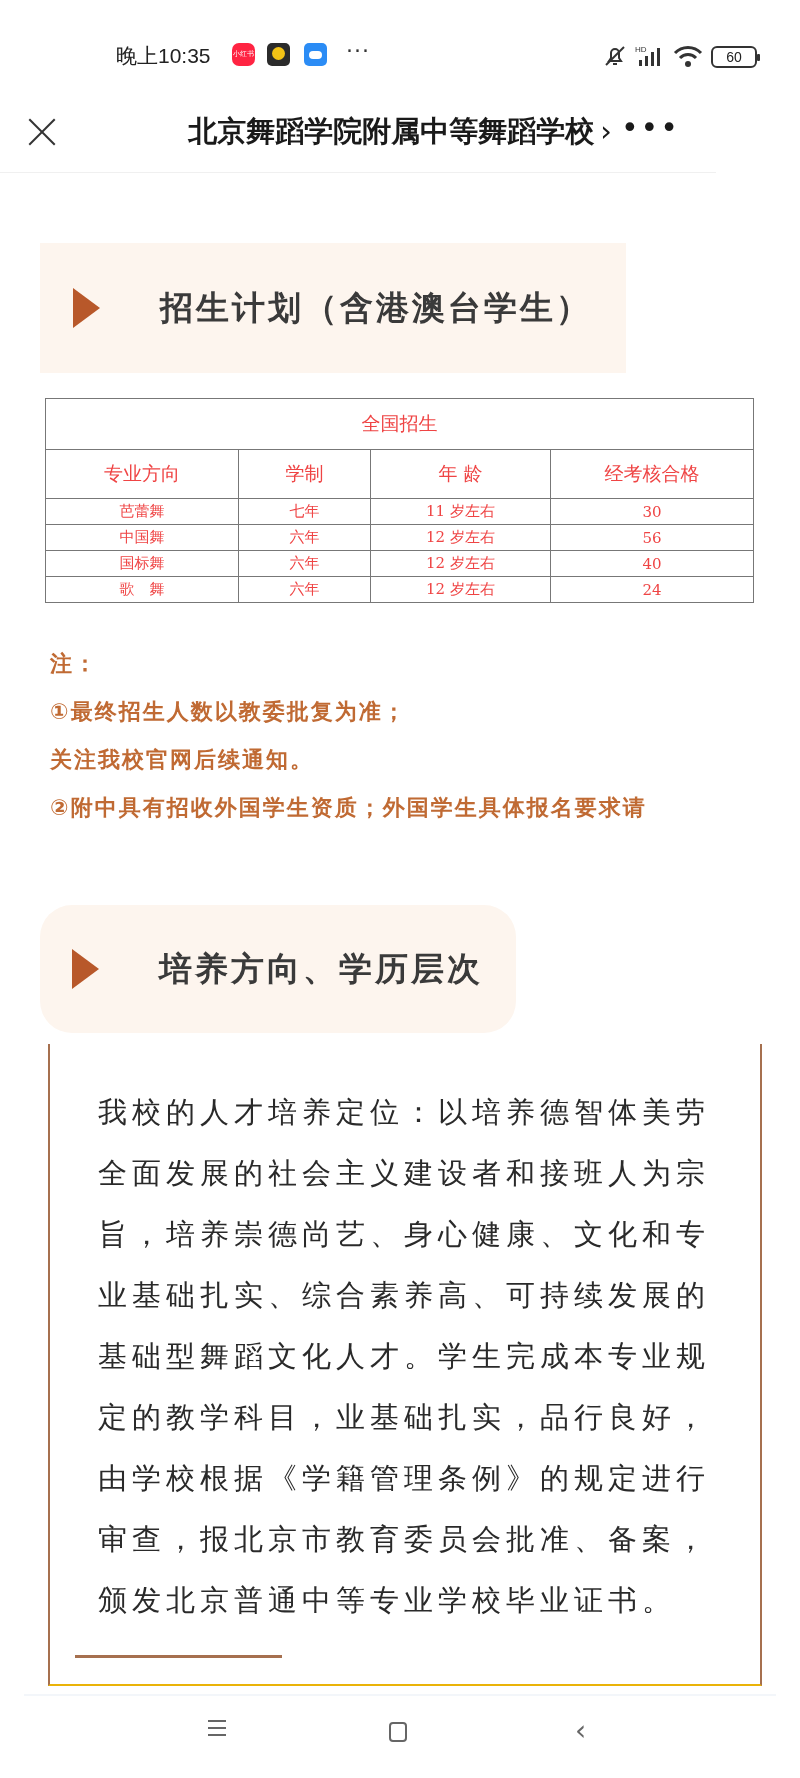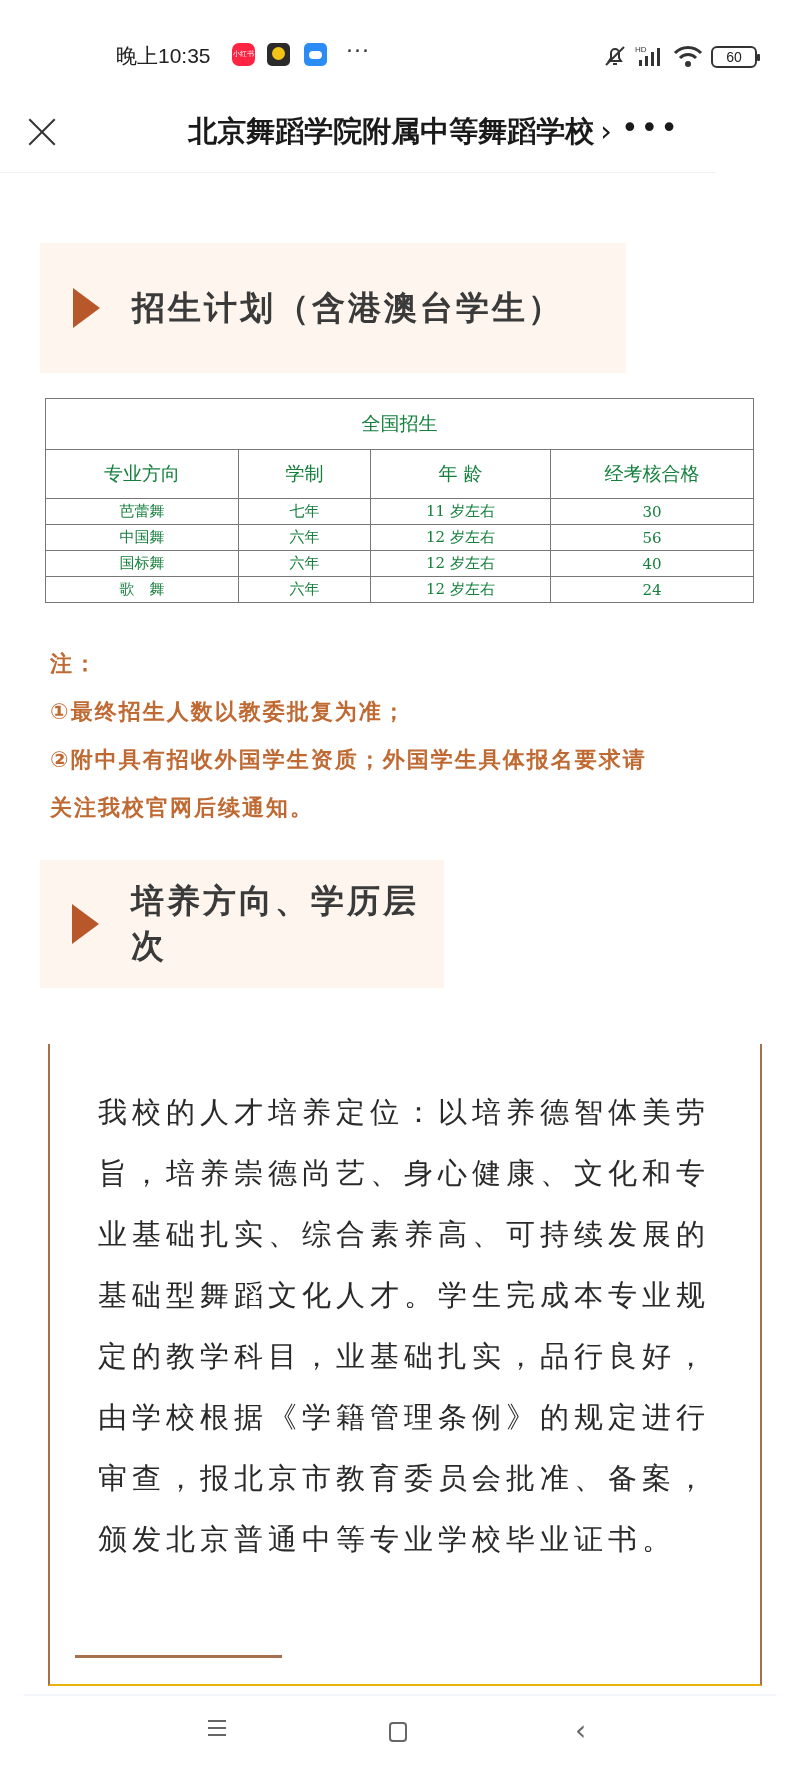--- a/index.html
+++ b/index.html
@@ -26,24 +26,24 @@
   .nav-close::before, .nav-close::after { content:""; position:absolute; left:19px; top:2px; width:2px; height:36px; background:#333; }
   .nav-close::before { transform: rotate(45deg); }
   .nav-close::after { transform: rotate(-45deg); }
   .nav-title { position: absolute; left: 0; width: 800px; top: 12px; text-align: center; font-size: 29px; font-weight: bold; color: #1a1a1a; }
   .nav-title .chev { font-weight: normal; margin-left: 6px; }
   .nav-more { position: absolute; right: 36px; top: 10px; font-size: 30px; color: #1a1a1a; letter-spacing: 2px; }
 
   
   .sec-header { position: absolute; background: #fdf5ee; display: flex; align-items: center; }
   .sec-header .tri { width: 0; height: 0; border-top: 20px solid transparent; border-bottom: 20px solid transparent; border-left: 27px solid #b8582a; margin-left: 33px; margin-right: 32px; }
-  .sec-header .title { font-size: 33px; font-weight: bold; color: #3a3a3a; letter-spacing: 3px; }
+  .sec-header .title { font-size: 33px; font-weight: bold; color: #3a3a3a; letter-spacing: 3px; margin-left: 28px; }
 
   
-  .plan-table { position: absolute; left: 45px; top: 398px; width: 709px; border-collapse: collapse; font-family: "DejaVu Serif", "Liberation Serif", serif; color: #15803d; }
+  .plan-table { position: absolute; left: 45px; top: 398px; width: 709px; border-collapse: collapse; font-family: "DejaVu Serif", "Liberation Serif", serif; color: #ef4444; }
   .plan-table td, .plan-table th { border: 1px solid #777; text-align: center; font-weight: normal; }
   .plan-table .caption td { height: 51px; font-size: 19px; }
   .plan-table .head th { height: 49px; font-size: 19px; }
   .plan-table .row td { height: 26px; font-size: 15px; }
 
   
   .notes { position: absolute; left: 50px; top: 640px; color: #c06a33; font-size: 22px; font-weight: bold; letter-spacing: 2px; }
   .notes p { height: 48px; line-height: 48px; }
 
   
@@ -138,32 +138,33 @@
     <td>六年</td>
     <td>12 岁左右</td>
     <td>24</td>
   </tr>
 </tbody>
   </table>
 
 <div class="notes">
   <p>注：</p>
   <p>①最终招生人数以教委批复为准；</p>
+  <p>关注我校官网后续通知。</p>
   <p>②附中具有招收外国学生资质；外国学生具体报名要求请</p>
-  <p>关注我校官网后续通知。</p>
 </div>
 
-<div class="sec-header" style="left:40px; top:860px; width:404px; height:128px;">
+<div class="sec-header" style="left:40px; top:905px; width:476px; height:128px;border-radius:32px;">
   <span class="tri" style="margin-left:32px;"></span>
   <span class="title">培养方向、学历层次</span>
 </div>
 
 <div class="desc-box">
   <div class="desc-text">
     <div>我校的人才培养定位：以培养德智体美劳</div>
+    <div>全面发展的社会主义建设者和接班人为宗</div>
     <div>旨，培养崇德尚艺、身心健康、文化和专</div>
     <div>业基础扎实、综合素养高、可持续发展的</div>
     <div>基础型舞蹈文化人才。学生完成本专业规</div>
     <div>定的教学科目，业基础扎实，品行良好，</div>
     <div>由学校根据《学籍管理条例》的规定进行</div>
     <div>审查，报北京市教育委员会批准、备案，</div>
     <div>颁发北京普通中等专业学校毕业证书。</div>
   </div>
   <div class="desc-rule"></div>
 </div>

